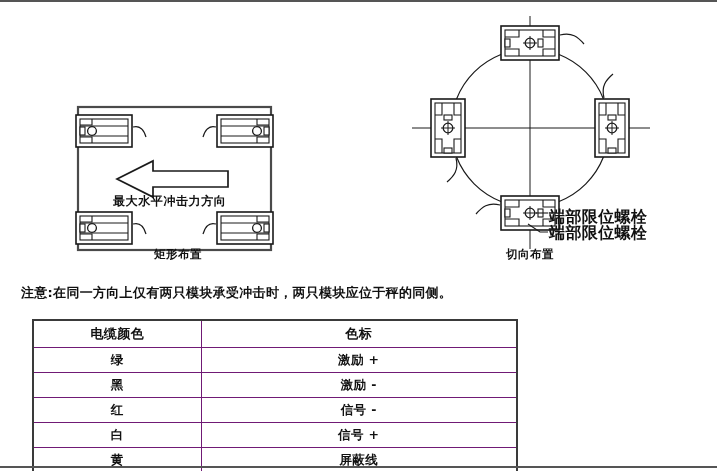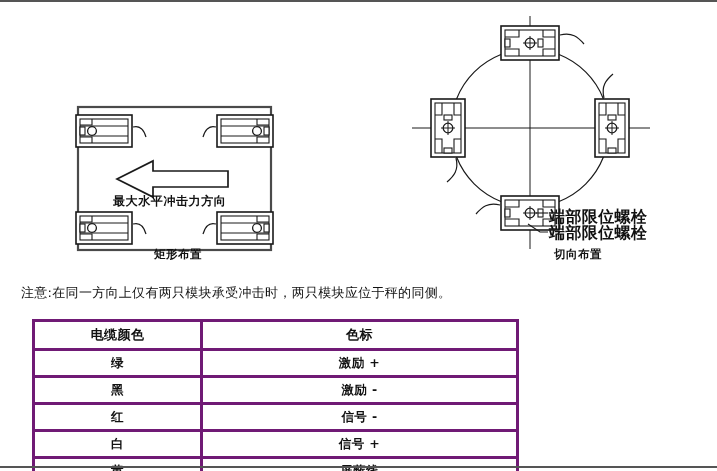--- a/index.html
+++ b/index.html
@@ -42,21 +42,21 @@
 
   .cap {
     position: absolute;
     font-size: 11.5px;
     font-weight: 700;
     letter-spacing: 0.5px;
     white-space: nowrap;
     color: #111;
   }
   #cap-rect { left: 154px; top: 243px; text-align: center; }
-  #cap-circ { left: 506px; top: 243px; margin-left: 48px; }
+  #cap-circ { left: 506px; top: 243px; }
 
   #arrow-label {
     position: absolute;
     left: 113px;
     top: 189px;
     font-size: 12px;
     font-weight: 700;
     letter-spacing: 0.6px;
     white-space: nowrap;
     color: #111;
@@ -71,36 +71,36 @@
     color: #111;
   }
   #callout-end  { left: 549px; top: 203px; }
   #callout-side { left: 549px; top: 219px; }
 
   #note {
     position: absolute;
     left: 21px;
     top: 284px;
     font-size: 13px;
-    font-weight: 400;
+    font-weight: 700;
     letter-spacing: 0.3px;
     white-space: nowrap;
     color: #111;
   }
 
   #cable-table {
     position: absolute;
     left: 32px;
     top: 319px;
     width: 484px;
     border-collapse: collapse;
     table-layout: fixed;
   }
   #cable-table td, #cable-table th {
-    border: 3px solid #701a75;
+    border: 1px solid #701a75;
     height: 24px;
     text-align: center;
     vertical-align: middle;
     font-size: 12.5px;
     font-weight: 700;
     letter-spacing: 0.4px;
     color: #111;
     padding: 0;
   }
   #cable-table thead th { height: 26px; font-size: 13px; }

